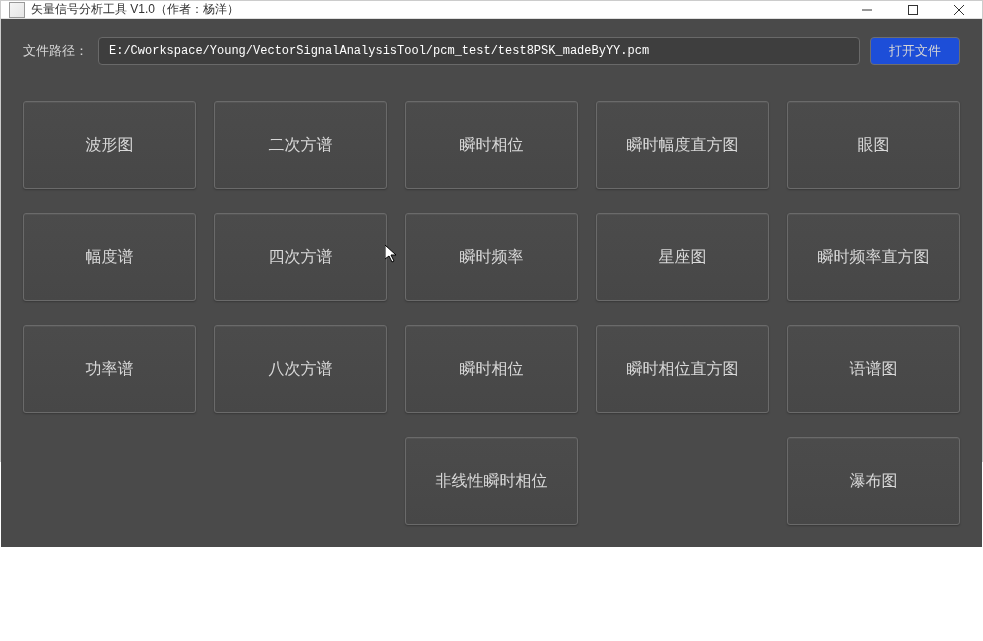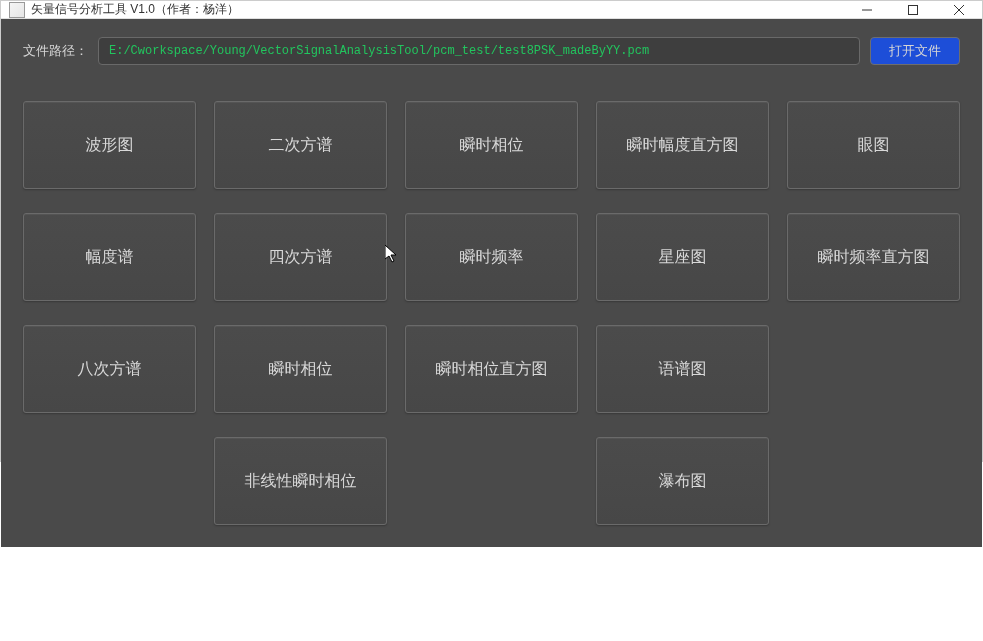--- a/index.html
+++ b/index.html
@@ -72,21 +72,21 @@
       color: #d5d5d5;
       font-size: 13px;
       white-space: nowrap;
     }
     .file-input {
       flex: 1;
       height: 28px;
       background: #3e3e3e;
       border: 1px solid #696969;
       border-radius: 4px;
-      color: #22c55e;
+      color: #ffffff;
       padding: 0 10px;
       font-family: "Consolas","Courier New", monospace;
       font-size: 12px;
       outline: none;
     }
     .open-btn {
       height: 28px;
       padding: 0 18px;
       background: #1d4ed8;
       border: 1px solid #6e6e6e;
@@ -215,20 +215,25 @@
           </div>
         </div>
       <div class="cell">
           <div class="chart-btn">
             <span>瞬时频率直方图</span>
           </div>
         </div>
 
       <div class="cell">
           <div class="chart-btn">
+            <span>功率谱</span>
+          </div>
+        </div>
+      <div class="cell">
+          <div class="chart-btn">
             <span>八次方谱</span>
           </div>
         </div>
       <div class="cell">
           <div class="chart-btn">
             <span>瞬时相位</span>
           </div>
         </div>
       <div class="cell">
           <div class="chart-btn">

